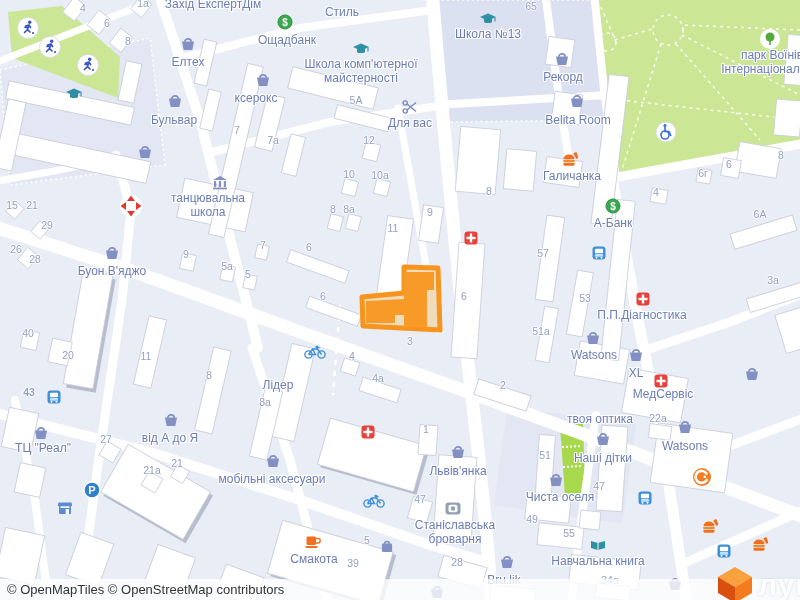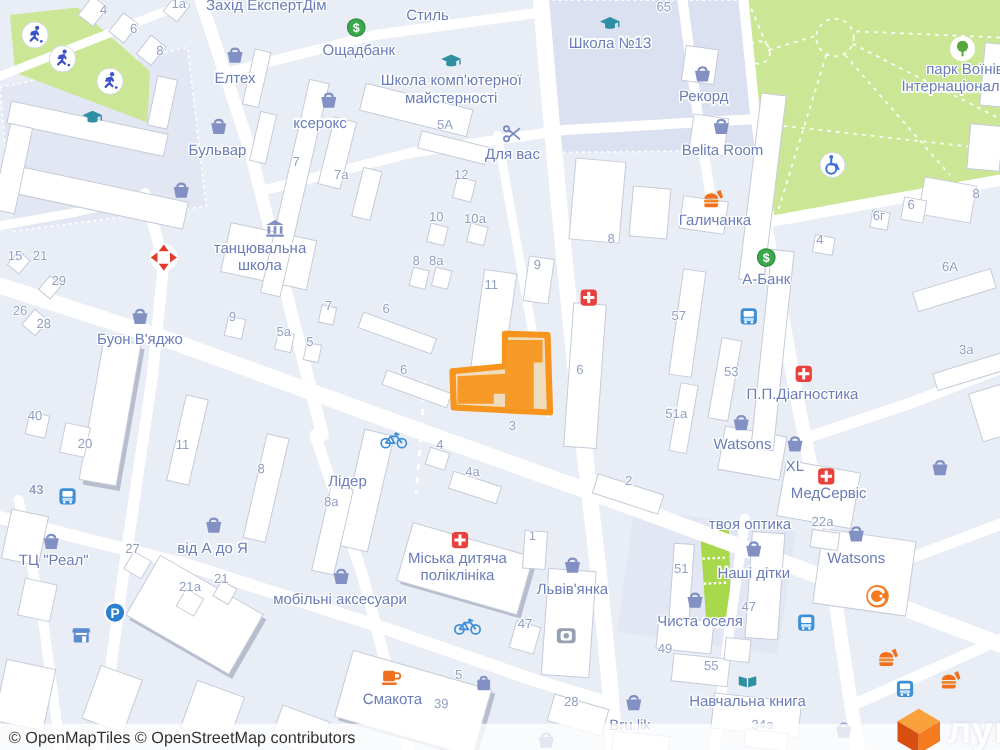--- a/index.html
+++ b/index.html
@@ -577,32 +577,32 @@
       </div>
       <div class="poi" style="left: 170px; top: 438px;">
         <div>від А до Я</div>
       </div>
       <div class="poi" style="left: 43px; top: 448px;">
         <div>ТЦ "Реал"</div>
       </div>
       <div class="poi" style="left: 603px; top: 458px;">
         <div>Наші дітки</div>
       </div>
-      <div class="poi" style="left: 366px; top: 453px;">
-        <div>Міська дитяча</div>
-        <div>поліклініка</div>
-      </div>
       <div class="poi" style="left: 458px; top: 471px;">
         <div>Львів'янка</div>
       </div>
       <div class="poi" style="left: 272px; top: 479px;">
         <div>мобільні аксесуари</div>
       </div>
       <div class="poi" style="left: 560px; top: 497px;">
         <div>Чиста оселя</div>
+      </div>
+      <div class="poi" style="left: 455px; top: 532px;">
+        <div>Станіславська</div>
+        <div>броварня</div>
       </div>
       <div class="poi" style="left: 314px; top: 559px;">
         <div>Смакота</div>
       </div>
       <div class="poi" style="left: 598px; top: 561px;">
         <div>Навчальна книга</div>
       </div>
       <div class="poi" style="left: 504px; top: 580px;">
         <div>Bru.lik</div>
       </div>

